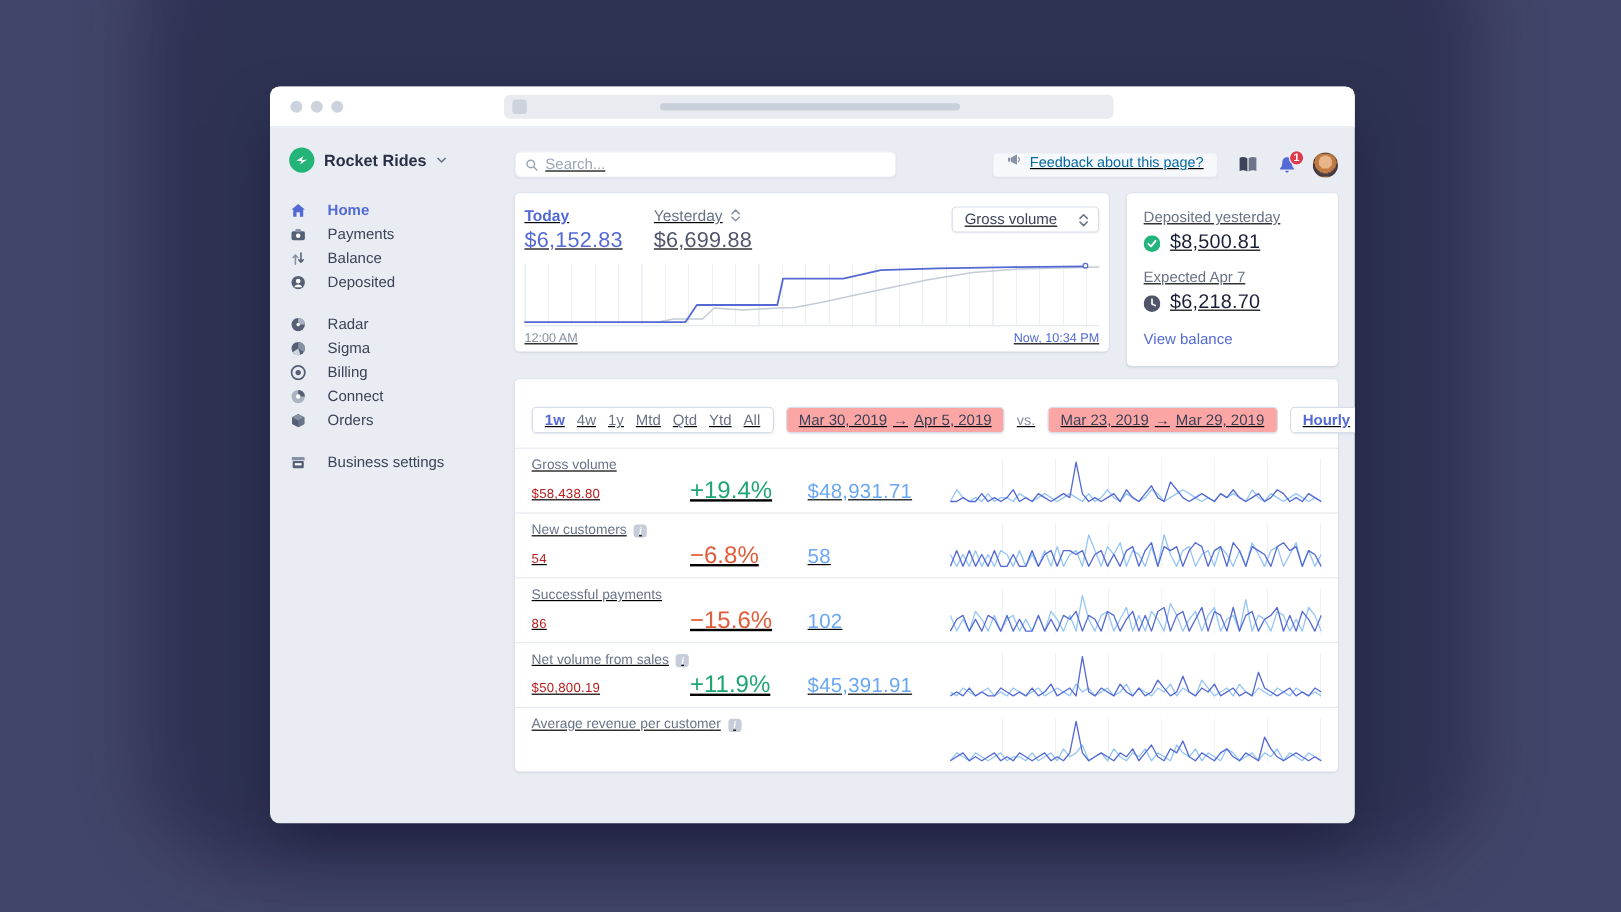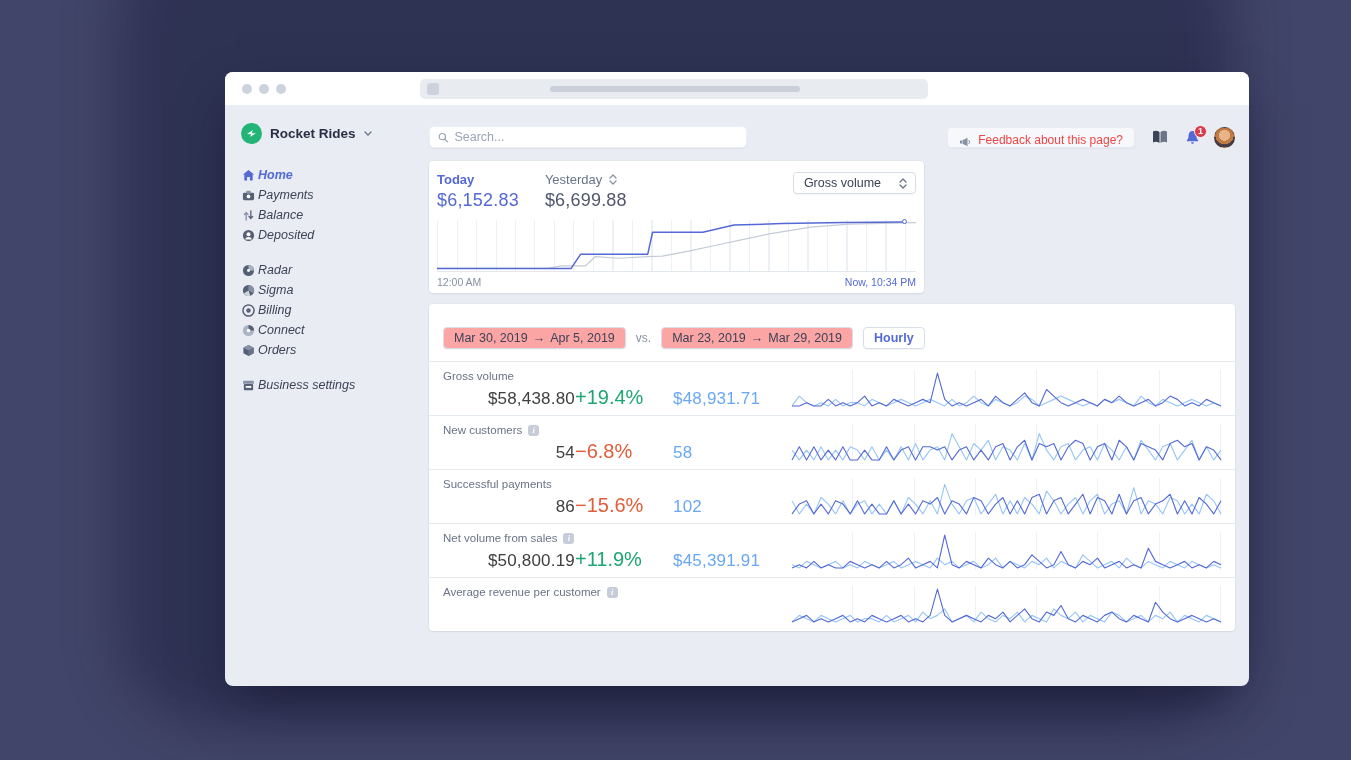--- a/index.html
+++ b/index.html
@@ -9,21 +9,21 @@
     font-family:"Liberation Sans","DejaVu Sans",sans-serif;
     position:relative;
     -webkit-font-smoothing:antialiased;
   }
   .backdrop{
     position:absolute; left:118px; right:118px; top:-70px; bottom:36px;
     border-radius:90px; background:rgba(21,23,52,.42); filter:blur(26px);
   }
   
   .window{
-    position:absolute; left:225px; top:72px; width:1024px; height:614px;
+    position:absolute; left:225px; top:72px; width:904px; height:614px;
     border-radius:8px; overflow:hidden; background:#e9edf3;
     box-shadow:0 22px 48px -10px rgba(13,15,38,.55);
   }
   .chrome{
     height:34px; background:#fff; display:flex; align-items:center;
     position:relative; border-bottom:1px solid #eceff4;
   }
   .lights{ display:flex; gap:7px; padding-left:17px; }
   .light{ width:10px; height:10px; border-radius:50%; background:#ccd3dd; }
   .urlbar{
@@ -34,41 +34,41 @@
   .url-pill{ width:250px; height:6px; background:#c9d0da; border-radius:3px; margin:0 auto; transform:translateX(-9px); }
 
   .app{ display:flex; height:580px; }
 
   
   .sidebar{ width:196px; padding:17px 10px 0 16px; flex-shrink:0; }
   .account{ display:flex; align-items:center; gap:8px; margin-bottom:21px; cursor:pointer; }
   .logo{ width:21px; height:21px; border-radius:50%; background:#23b577; display:flex; align-items:center; justify-content:center; flex-shrink:0; }
   .account-name{ font-size:13.5px; color:#2a2f45; font-weight:700; }
   .nav-group{ margin-bottom:15px; }
-  .nav-item{ display:flex; align-items:center; gap:3px; height:20px; cursor:pointer;font-style:italic; }
+  .nav-item{ display:flex; align-items:center; gap:18px; height:20px; cursor:pointer; }
   .nav-item .ni-label{ font-size:12.5px; color:#3c4257; }
   .nav-item.active .ni-label{ color:#5469d4; font-weight:700; }
   .ni-icon{ width:14px; height:14px; display:flex; align-items:center; justify-content:center; flex-shrink:0; }
   .toggle{ width:21px; height:12px; border-radius:7px; background:#e3e8ee; border:1px solid #d5dbe3; position:relative; margin-left:-4px; margin-right:3px; }
   .toggle::after{ content:""; position:absolute; left:0; top:0; width:10px; height:10px; border-radius:50%; background:#fff; box-shadow:0 1px 2px rgba(0,0,0,.25); }
 
   
-  .main{ flex:1; padding:20px 14px 0 8px; min-width:0; }
+  .main{ flex:1; padding:20px 14px 0 8px; min-width:0;text-decoration:underline; }
   .topbar{ display:flex; align-items:center; margin-bottom:13px; height:22px; }
   .search{
     width:318px; height:22px; background:#fff; border:1px solid #eceff4; border-radius:5px;
     display:flex; align-items:center; gap:6px; padding:0 8px; box-shadow:0 1px 1px rgba(50,50,93,.06);
   }
   .search input{ border:none; outline:none; background:transparent; font-size:12.5px; color:#3c4257; width:100%; font-family:inherit; }
   .search input::placeholder{ color:#9aa5b5; }
   .topbar-spacer{ flex:1; }
   .feedback-btn{
-    height:21px; display:flex; align-items:flex-end; gap:7px; padding:0 11px;
+    height:21px; display:flex; align-items:flex-start; gap:7px; padding:0 11px;
     background:#f6f8fb; border:1px solid #e8ecf2; border-radius:4px; cursor:pointer;
-    font-size:12px; color:#ef4444; box-shadow:0 1px 1px rgba(50,50,93,.05);
+    font-size:12px; color:#0369a1; box-shadow:0 1px 1px rgba(50,50,93,.05);
   }
   .icon-btn{ margin-left:17px; position:relative; cursor:pointer; display:flex; align-items:center; }
   .badge{
     position:absolute; top:-5px; right:-7px; min-width:13px; height:13px; border-radius:7px;
     background:#dd3b4b; color:#fff; font-size:9px; font-weight:700;
     display:flex; align-items:center; justify-content:center; padding:0 3px; border:1px solid #f2f4f8;
   }
   .avatar{
     width:21px; height:21px; border-radius:50%; margin-left:14px; cursor:pointer;
     background:radial-gradient(circle at 50% 38%, #e8b489 0 36%, #c07a43 37% 60%, #4a3f46 61%);
@@ -124,21 +124,21 @@
 
   .metric-row{ border-top:1px solid #e6eaf1; padding:8px 14px 7px; display:flex; align-items:stretch; height:54px; }
   .m-left{ width:333px; flex-shrink:0; }
   .m-label{ font-size:11.5px; color:#697386; display:flex; align-items:center; gap:6px; }
   .info-icon{
     width:11px; height:11px; border-radius:3px; background:#c7cdd8; color:#fff;
     font-size:8.5px; font-weight:700; display:inline-flex; align-items:center; justify-content:center;
     font-family:"Liberation Serif","DejaVu Serif",serif; font-style:italic; cursor:pointer;
   }
   .m-values{ display:flex; margin-top:4px; align-items:baseline; }
-  .m-value{ width:132px; font-size:17px; color:#404040; letter-spacing:.2px;text-align:right; }
+  .m-value{ width:132px; font-size:11px; color:#b91c1c; letter-spacing:.2px; }
   .m-change{ width:98px; font-size:20px; }
   .m-change.up{ color:#1ea672; }
   .m-change.down{ color:#e25c39; }
   .m-compare{ font-size:17px; color:#69a7f5; letter-spacing:.2px; }
   .m-spark{
     flex:1; margin-left:16px; position:relative;
     background:repeating-linear-gradient(90deg, transparent 0 calc(100%/7 - 1px), #eef1f6 calc(100%/7 - 1px) calc(100%/7));
   }
   .m-spark svg{ position:absolute; left:0; bottom:1px; width:100%; height:36px; overflow:visible; }
 </style>
@@ -349,25 +349,53 @@
                 <polyline points="0.0,95.0 280.0,95.0 300.0,67.0 440.0,67.0 450.0,24.0 555.0,24.0 620.0,10.0 720.0,7.0 850.0,5.0 975.0,4.0" fill="none" stroke="#5469d4" stroke-width="1.5" vector-effect="non-scaling-stroke" stroke-linejoin="round"></polyline>
               </svg>
             <span class="tc-marker"></span>
           </div>
           <div class="tc-foot">
             <span class="start">12:00 AM</span>
             <span class="end">Now, 10:34 PM</span>
           </div>
         </div>
 
+        <div class="card deposit-card">
+          <div class="dc-label">Deposited yesterday</div>
+          <div class="dc-row">
+            <svg width="14" height="14" viewBox="0 0 14 14">
+                <circle cx="7" cy="7" r="7" fill="#24b47e"></circle>
+                <path d="M4 7.2 L6.2 9.3 L10 4.8" stroke="#fff" stroke-width="1.6" fill="none" stroke-linecap="round" stroke-linejoin="round"></path>
+              </svg>
+            <span class="dc-value">$8,500.81</span>
+          </div>
+          <div class="dc-label">Expected Apr 7</div>
+          <div class="dc-row">
+            <svg width="14" height="14" viewBox="0 0 14 14">
+                <circle cx="7" cy="7" r="7" fill="#4f566b"></circle>
+                <path d="M7 3.5 L7 7.3 L9.6 8.6" stroke="#fff" stroke-width="1.4" fill="none" stroke-linecap="round" stroke-linejoin="round"></path>
+              </svg>
+            <span class="dc-value">$6,218.70</span>
+          </div>
+          <span class="dc-link">View balance</span>
+        </div>
       </div>
 
       <div class="card analytics-card">
 
         <div class="an-controls">
+          <div class="seg">
+            <span class="on">1w</span>
+            <span>4w</span>
+            <span>1y</span>
+            <span>Mtd</span>
+            <span>Qtd</span>
+            <span>Ytd</span>
+            <span>All</span>
+          </div>
           <div class="date-btn">
             <span>Mar 30, 2019</span>
             <span>→</span>
             <span>Apr 5, 2019</span>
           </div>
           <span class="vs">vs.</span>
           <div class="date-btn">
             <span>Mar 23, 2019</span>
             <span>→</span>
             <span>Mar 29, 2019</span>

